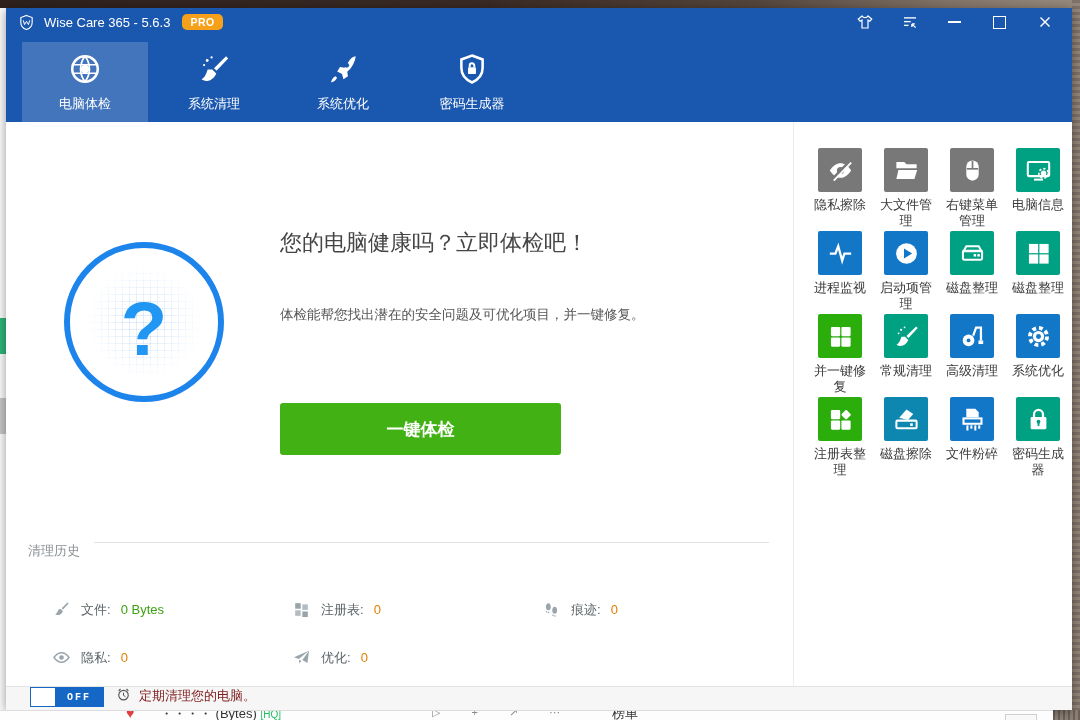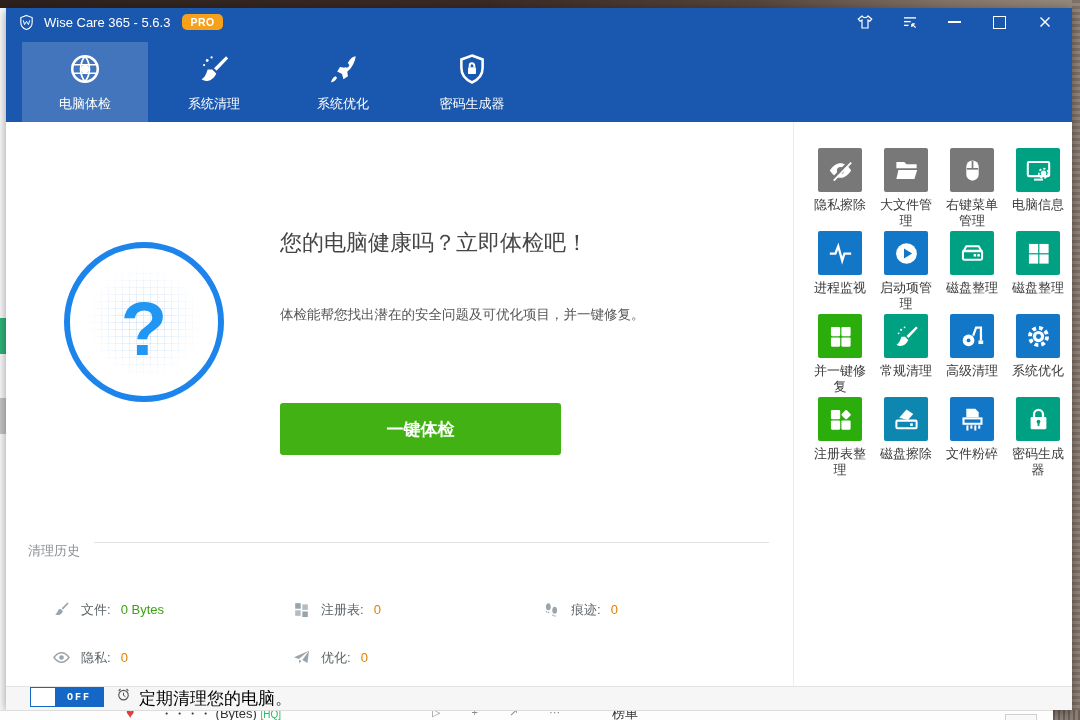--- a/index.html
+++ b/index.html
@@ -72,21 +72,21 @@
   .tico svg{width:27px;height:27px;}
   .tlabel{margin-top:5px;max-width:58px;font-size:13px;line-height:16px;color:#3a3a3a;text-align:center;}
 
   .footer{position:absolute;left:0;top:678px;width:100%;height:24px;background:#f6f6f6;border-top:1px solid #e4e4e4;
     display:flex;align-items:flex-start;box-sizing:border-box;padding-left:24px;}
   .toggle{display:flex;width:72px;height:18px;border:1px solid #1567c6;box-sizing:content-box;cursor:pointer;}
   .knob{width:24px;height:18px;background:#fff;}
   .tstate{flex:1;background:#1567c6;color:#fff;font-size:10px;font-weight:bold;letter-spacing:2px;display:flex;align-items:center;justify-content:center;font-family:"Liberation Mono","DejaVu Sans Mono",monospace;}
   .f-icn{margin-left:12px;color:#555;}
   .f-icn svg{width:15px;height:15px;}
-  .f-text{margin-left:8px;font-size:17px;color:#000000;}
+  .f-text{margin-left:8px;font-size:13px;color:#7f1d1d;}
 
   
   .bstrip{position:absolute;left:0;top:710px;width:1053px;height:10px;background:#fdfdfd;overflow:hidden;border-top:1px solid #ddd;}
   .b-heart{position:absolute;left:126px;top:-6px;color:#e03e3e;font-size:14px;}
   .b-track{position:absolute;left:160px;top:-6px;font-size:13px;color:#333;white-space:nowrap;}
   .b-hq{color:#1ec15f;font-size:10px;}
   .b-icons{position:absolute;left:432px;top:-5px;font-size:11px;color:#8b8b8b;letter-spacing:14px;white-space:nowrap;}
   .b-action{position:absolute;left:612px;top:-6px;font-size:13px;color:#333;}
   .b-btn{position:absolute;left:1005px;top:3px;width:30px;height:10px;background:#f8f8f8;border:1px solid #cfcfcf;}
 </style>

